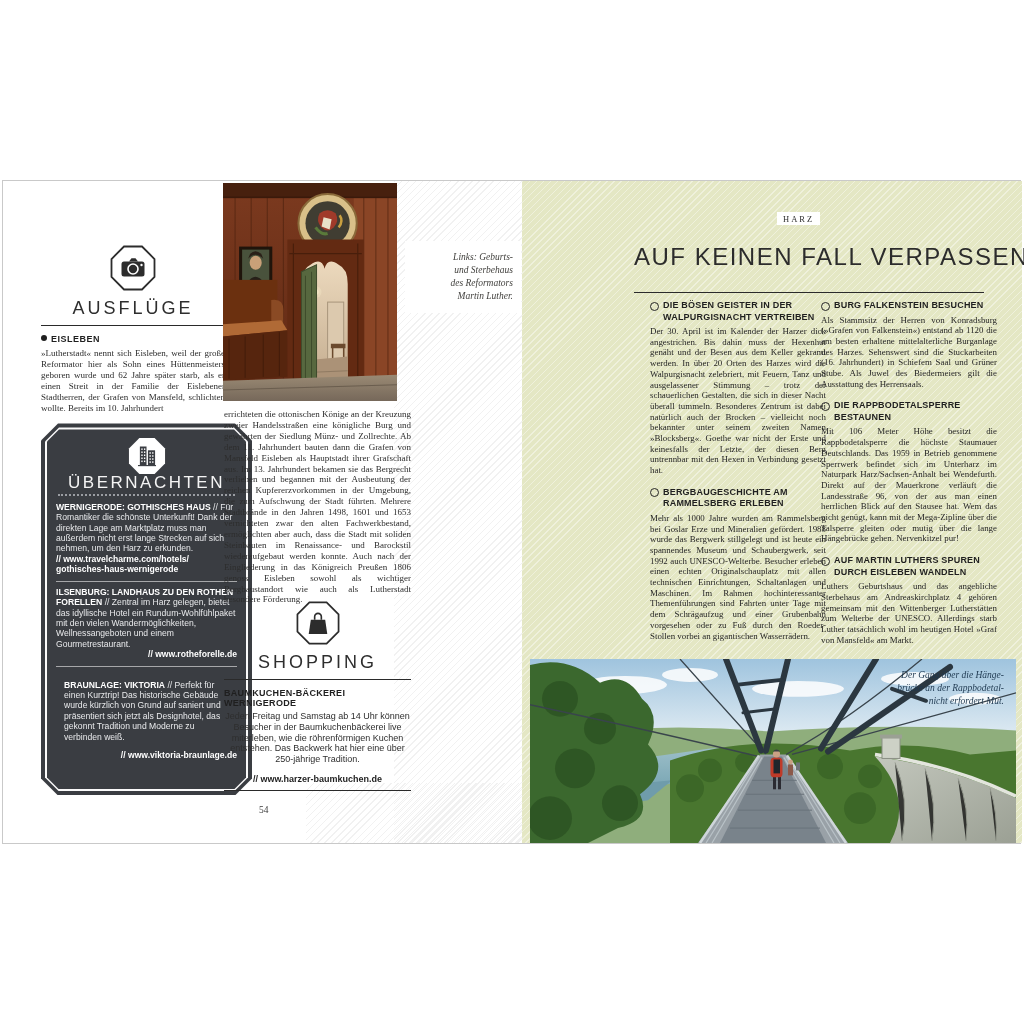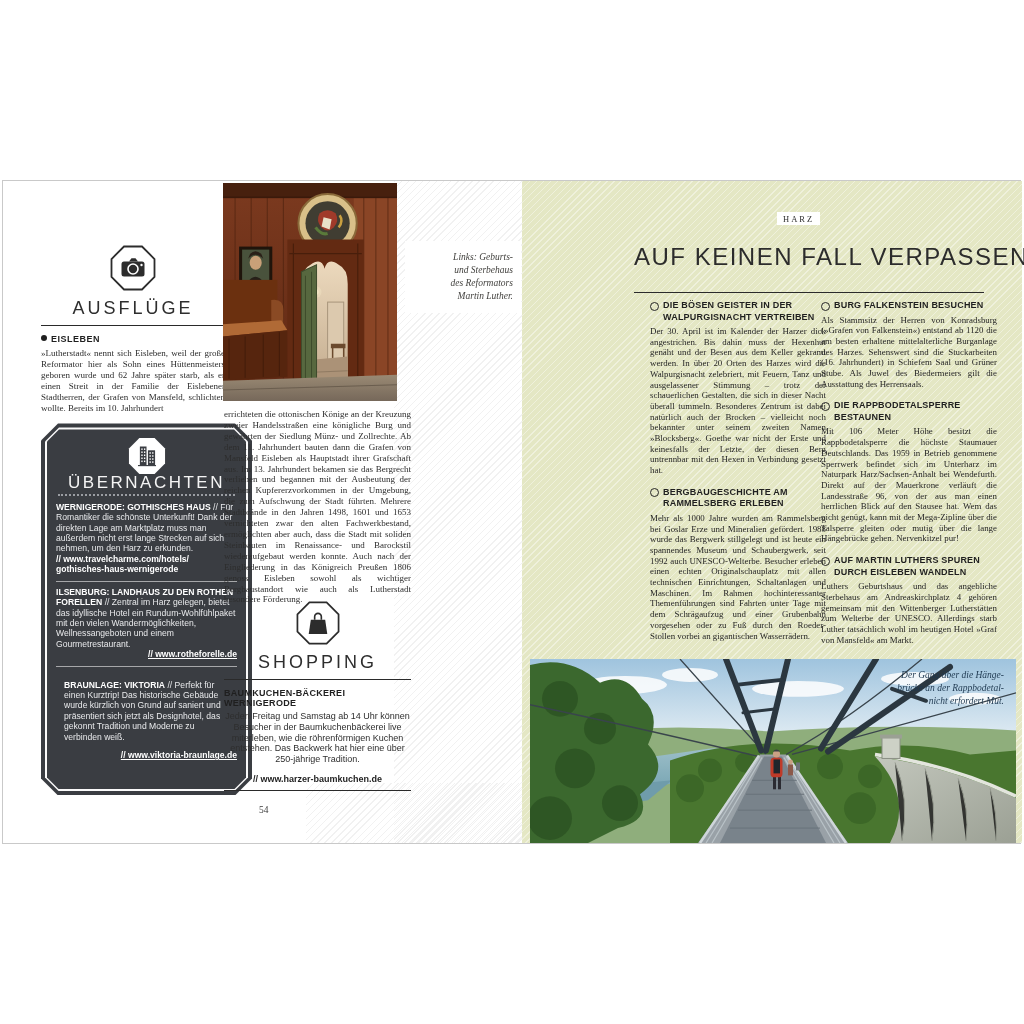--- a/index.html
+++ b/index.html
@@ -36,21 +36,21 @@
         clip-path:polygon(12px 0,calc(100% - 12px) 0,100% 12px,100% calc(100% - 12px),
         calc(100% - 12px) 100%,12px 100%,0 calc(100% - 12px),0 12px);
         color:#e9eaec;font-size:8.6px;line-height:10.4px;}
   .nbox-head{font-size:17px;font-weight:300;letter-spacing:2.5px;color:#f4f4f4;text-align:center;margin:3px 0 5px;}
   .dotted-sep{border:0;border-top:2px dotted #9a9da2;margin:0 2px 6px;}
   .hentry{margin:0;text-align:left;}
   .hentry + .hentry{border-top:1px solid rgba(255,255,255,.55);margin-top:6px;padding-top:5px;}
   .e-title{font-weight:bold;color:#ffffff;}
   .e-url{font-weight:bold;color:#fff;margin:0;}
   .u-left{text-align:left;}
-  .u-right{text-align:right;text-decoration:underline;}
+  .u-right{text-align:right;}
   .prelines{white-space:pre-line;}
 
   
   .photo1{position:absolute;left:220px;top:2px;width:174px;height:218px;}
   .article{position:absolute;left:221px;top:228px;width:187px;}
   .shopblock{position:absolute;left:221px;top:420px;width:187px;}
   .shop-title{font-size:9px;font-weight:bold;letter-spacing:.3px;margin-top:8px;color:#1f1f1f;}
   .shop-text{font-size:9px;line-height:10.8px;color:#2e2e2e;margin-top:3px;text-align:center;}
   .shop-url{font-size:9px;font-weight:bold;text-align:center;margin-top:9px;color:#1f1f1f;}
   .caption-left{position:absolute;left:402px;top:60px;width:116px;box-sizing:border-box;

